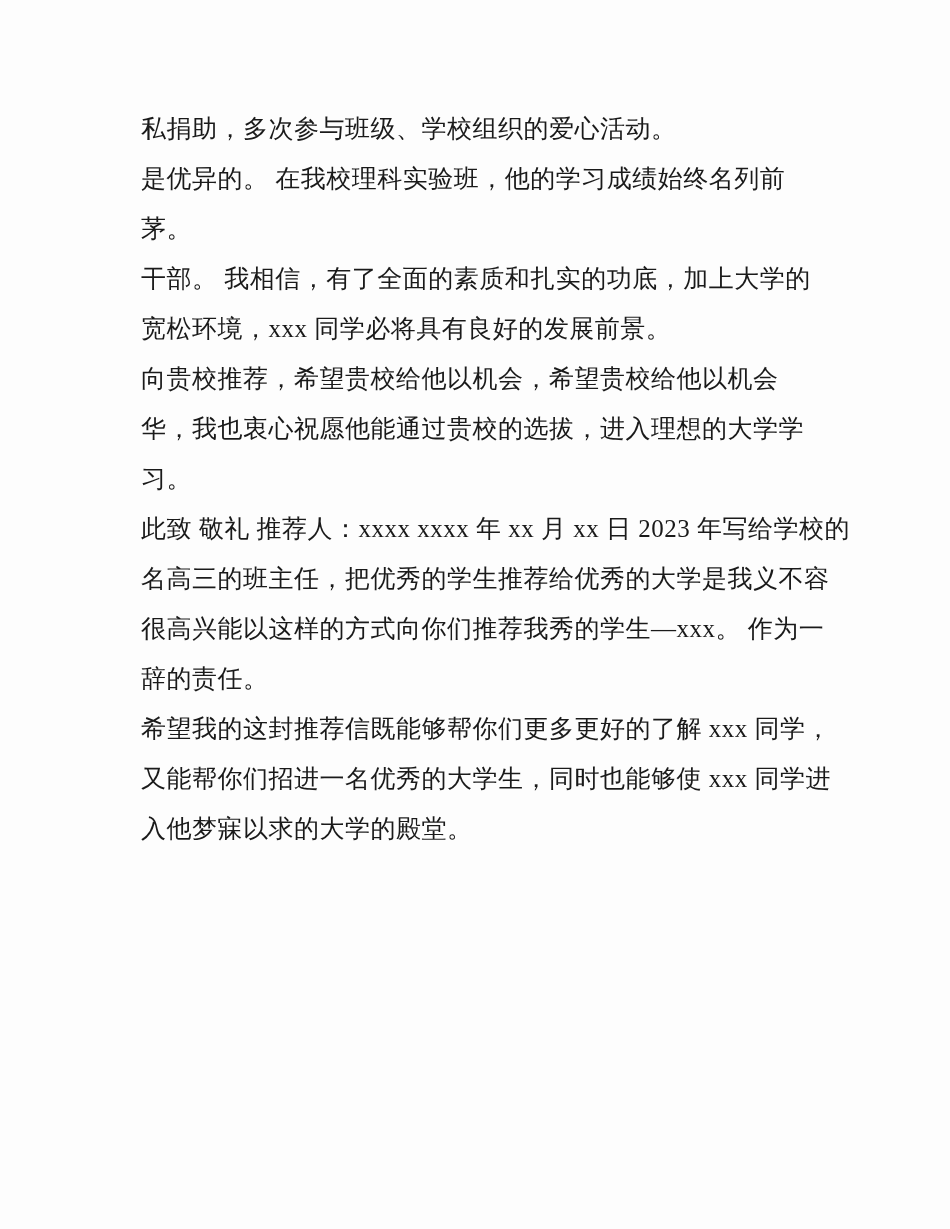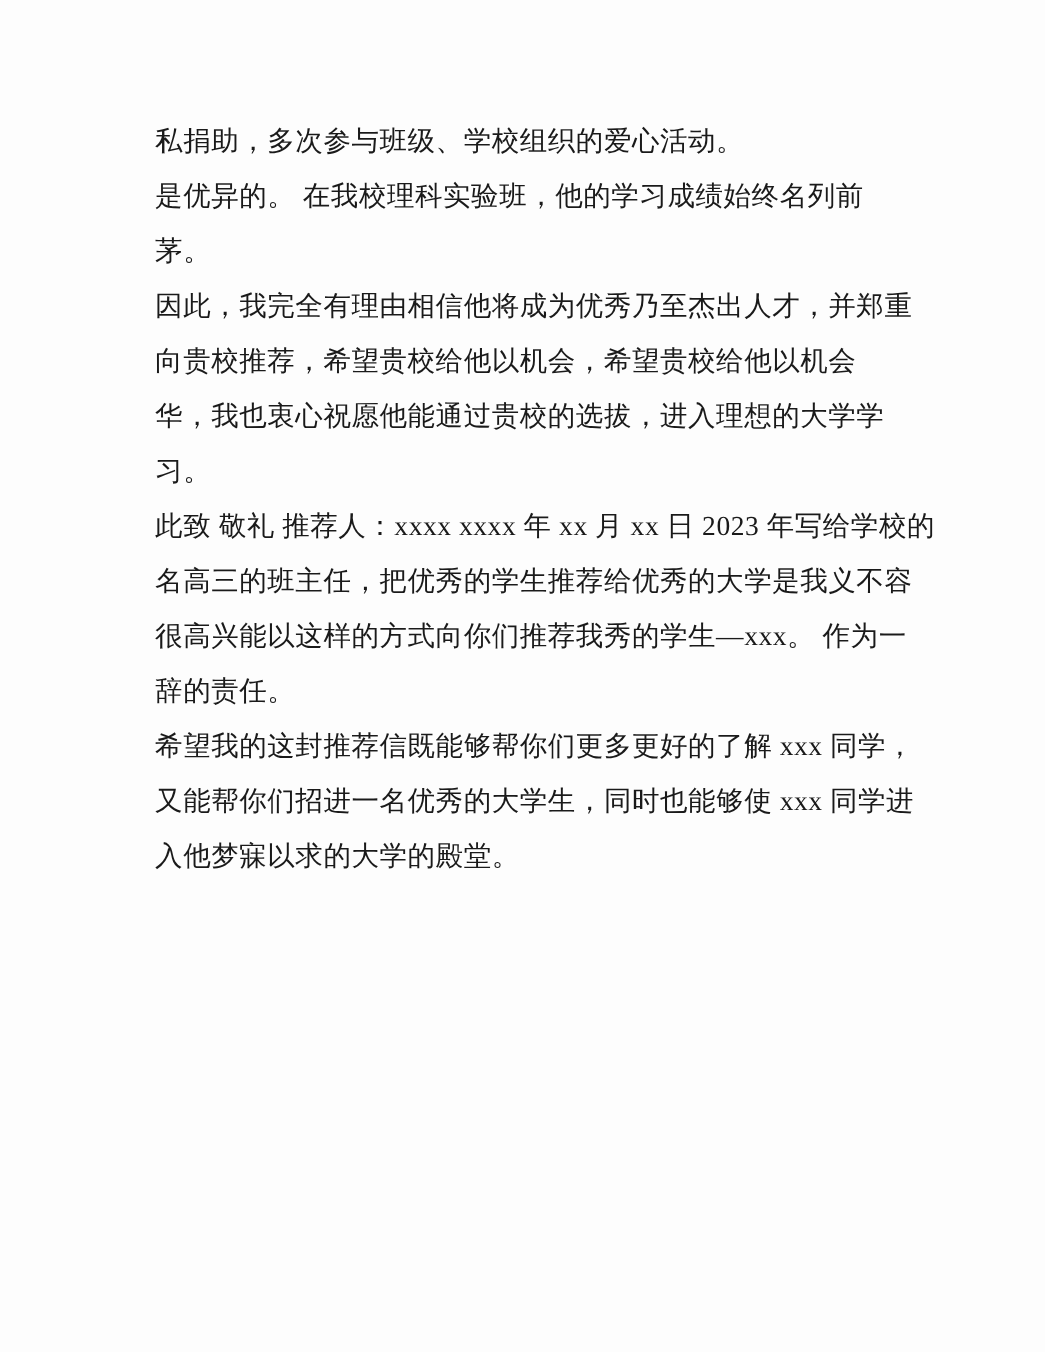--- a/index.html
+++ b/index.html
@@ -30,21 +30,22 @@
   }
 </style>
 </head>
 <body>
 
 <div class="page">
   <div class="letter-body">
     <div class="text-line">私捐助，多次参与班级、学校组织的爱心活动。</div>
     <div class="text-line">是优异的。 在我校理科实验班，他的学习成绩始终名列前</div>
     <div class="text-line">茅。</div>
-    <div class="text-line">因此，我完全有理由相信他将成为优秀乃至杰出人才，并郑重</div>
+    <div class="text-line">干部。 我相信，有了全面的素质和扎实的功底，加上大学的</div>
+    <div class="text-line">宽松环境，xxx 同学必将具有良好的发展前景。</div>
     <div class="text-line">向贵校推荐，希望贵校给他以机会，希望贵校给他以机会</div>
     <div class="text-line">华，我也衷心祝愿他能通过贵校的选拔，进入理想的大学学</div>
     <div class="text-line">习。</div>
     <div class="text-line">此致 敬礼 推荐人：xxxx xxxx 年 xx 月 xx 日 2023 年写给学校的</div>
     <div class="text-line">名高三的班主任，把优秀的学生推荐给优秀的大学是我义不容</div>
     <div class="text-line">很高兴能以这样的方式向你们推荐我秀的学生—xxx。 作为一</div>
     <div class="text-line">辞的责任。</div>
     <div class="text-line">希望我的这封推荐信既能够帮你们更多更好的了解 xxx 同学，</div>
     <div class="text-line">又能帮你们招进一名优秀的大学生，同时也能够使 xxx 同学进</div>
     <div class="text-line">入他梦寐以求的大学的殿堂。</div>

